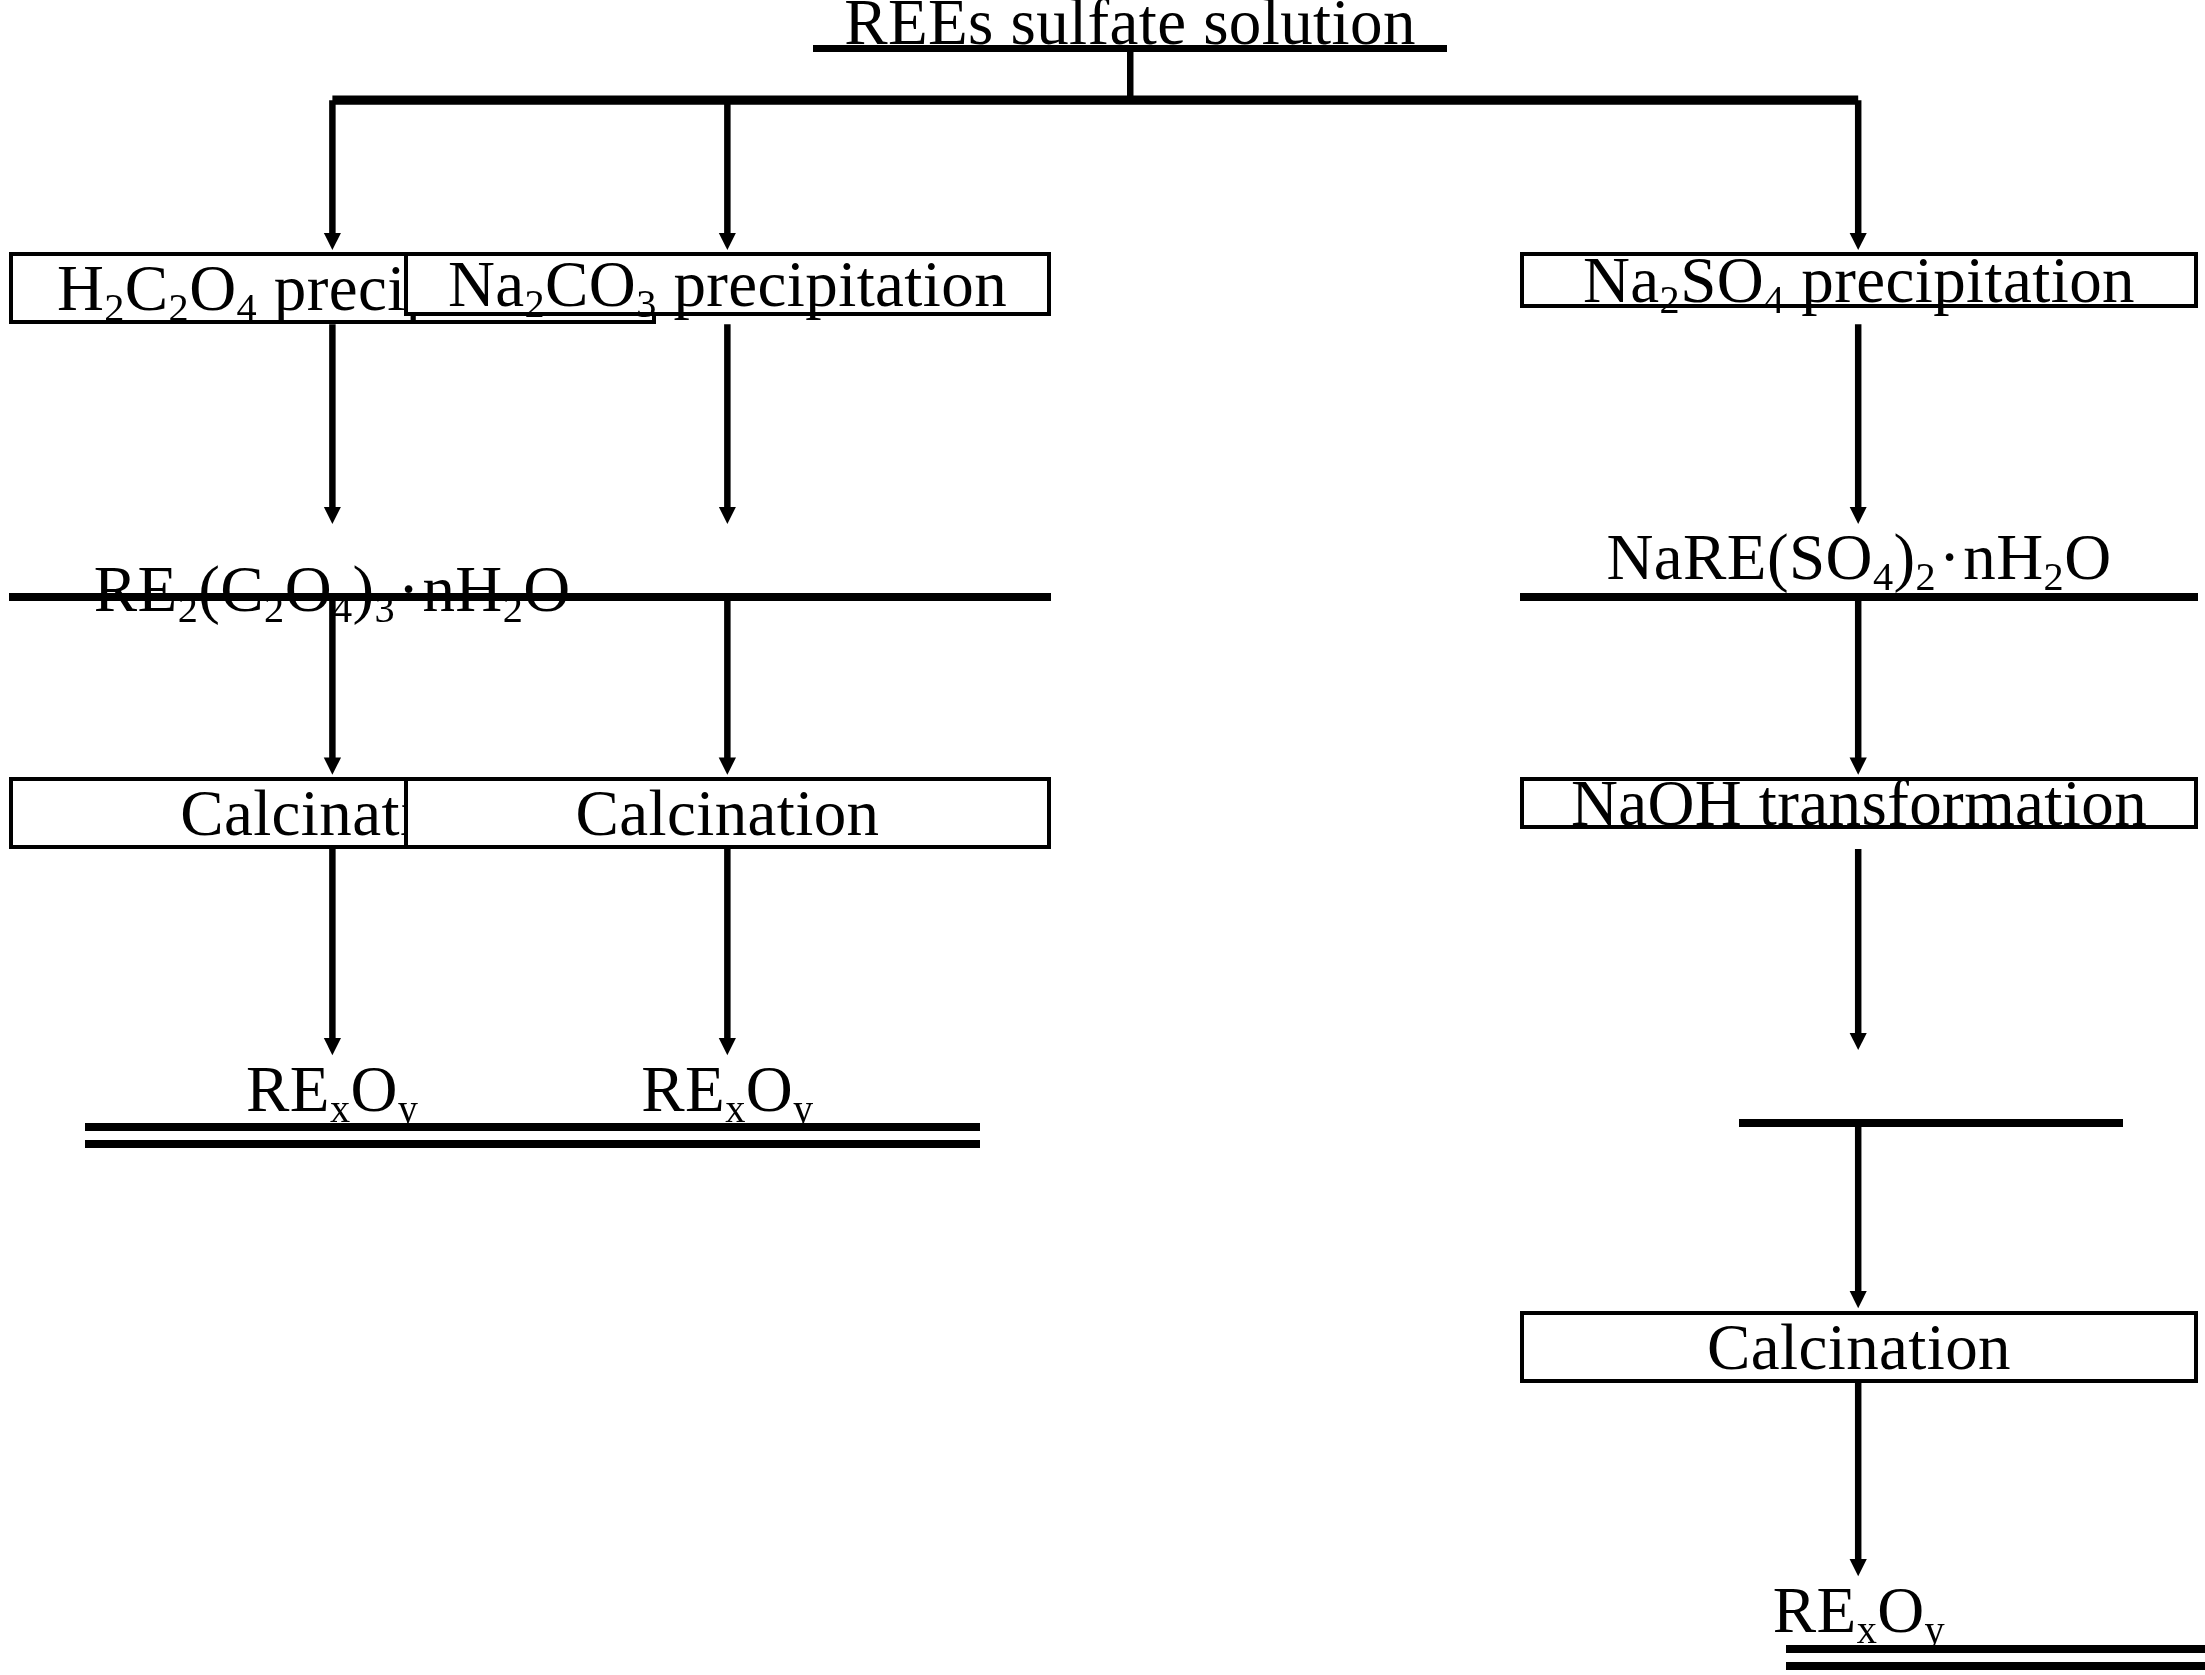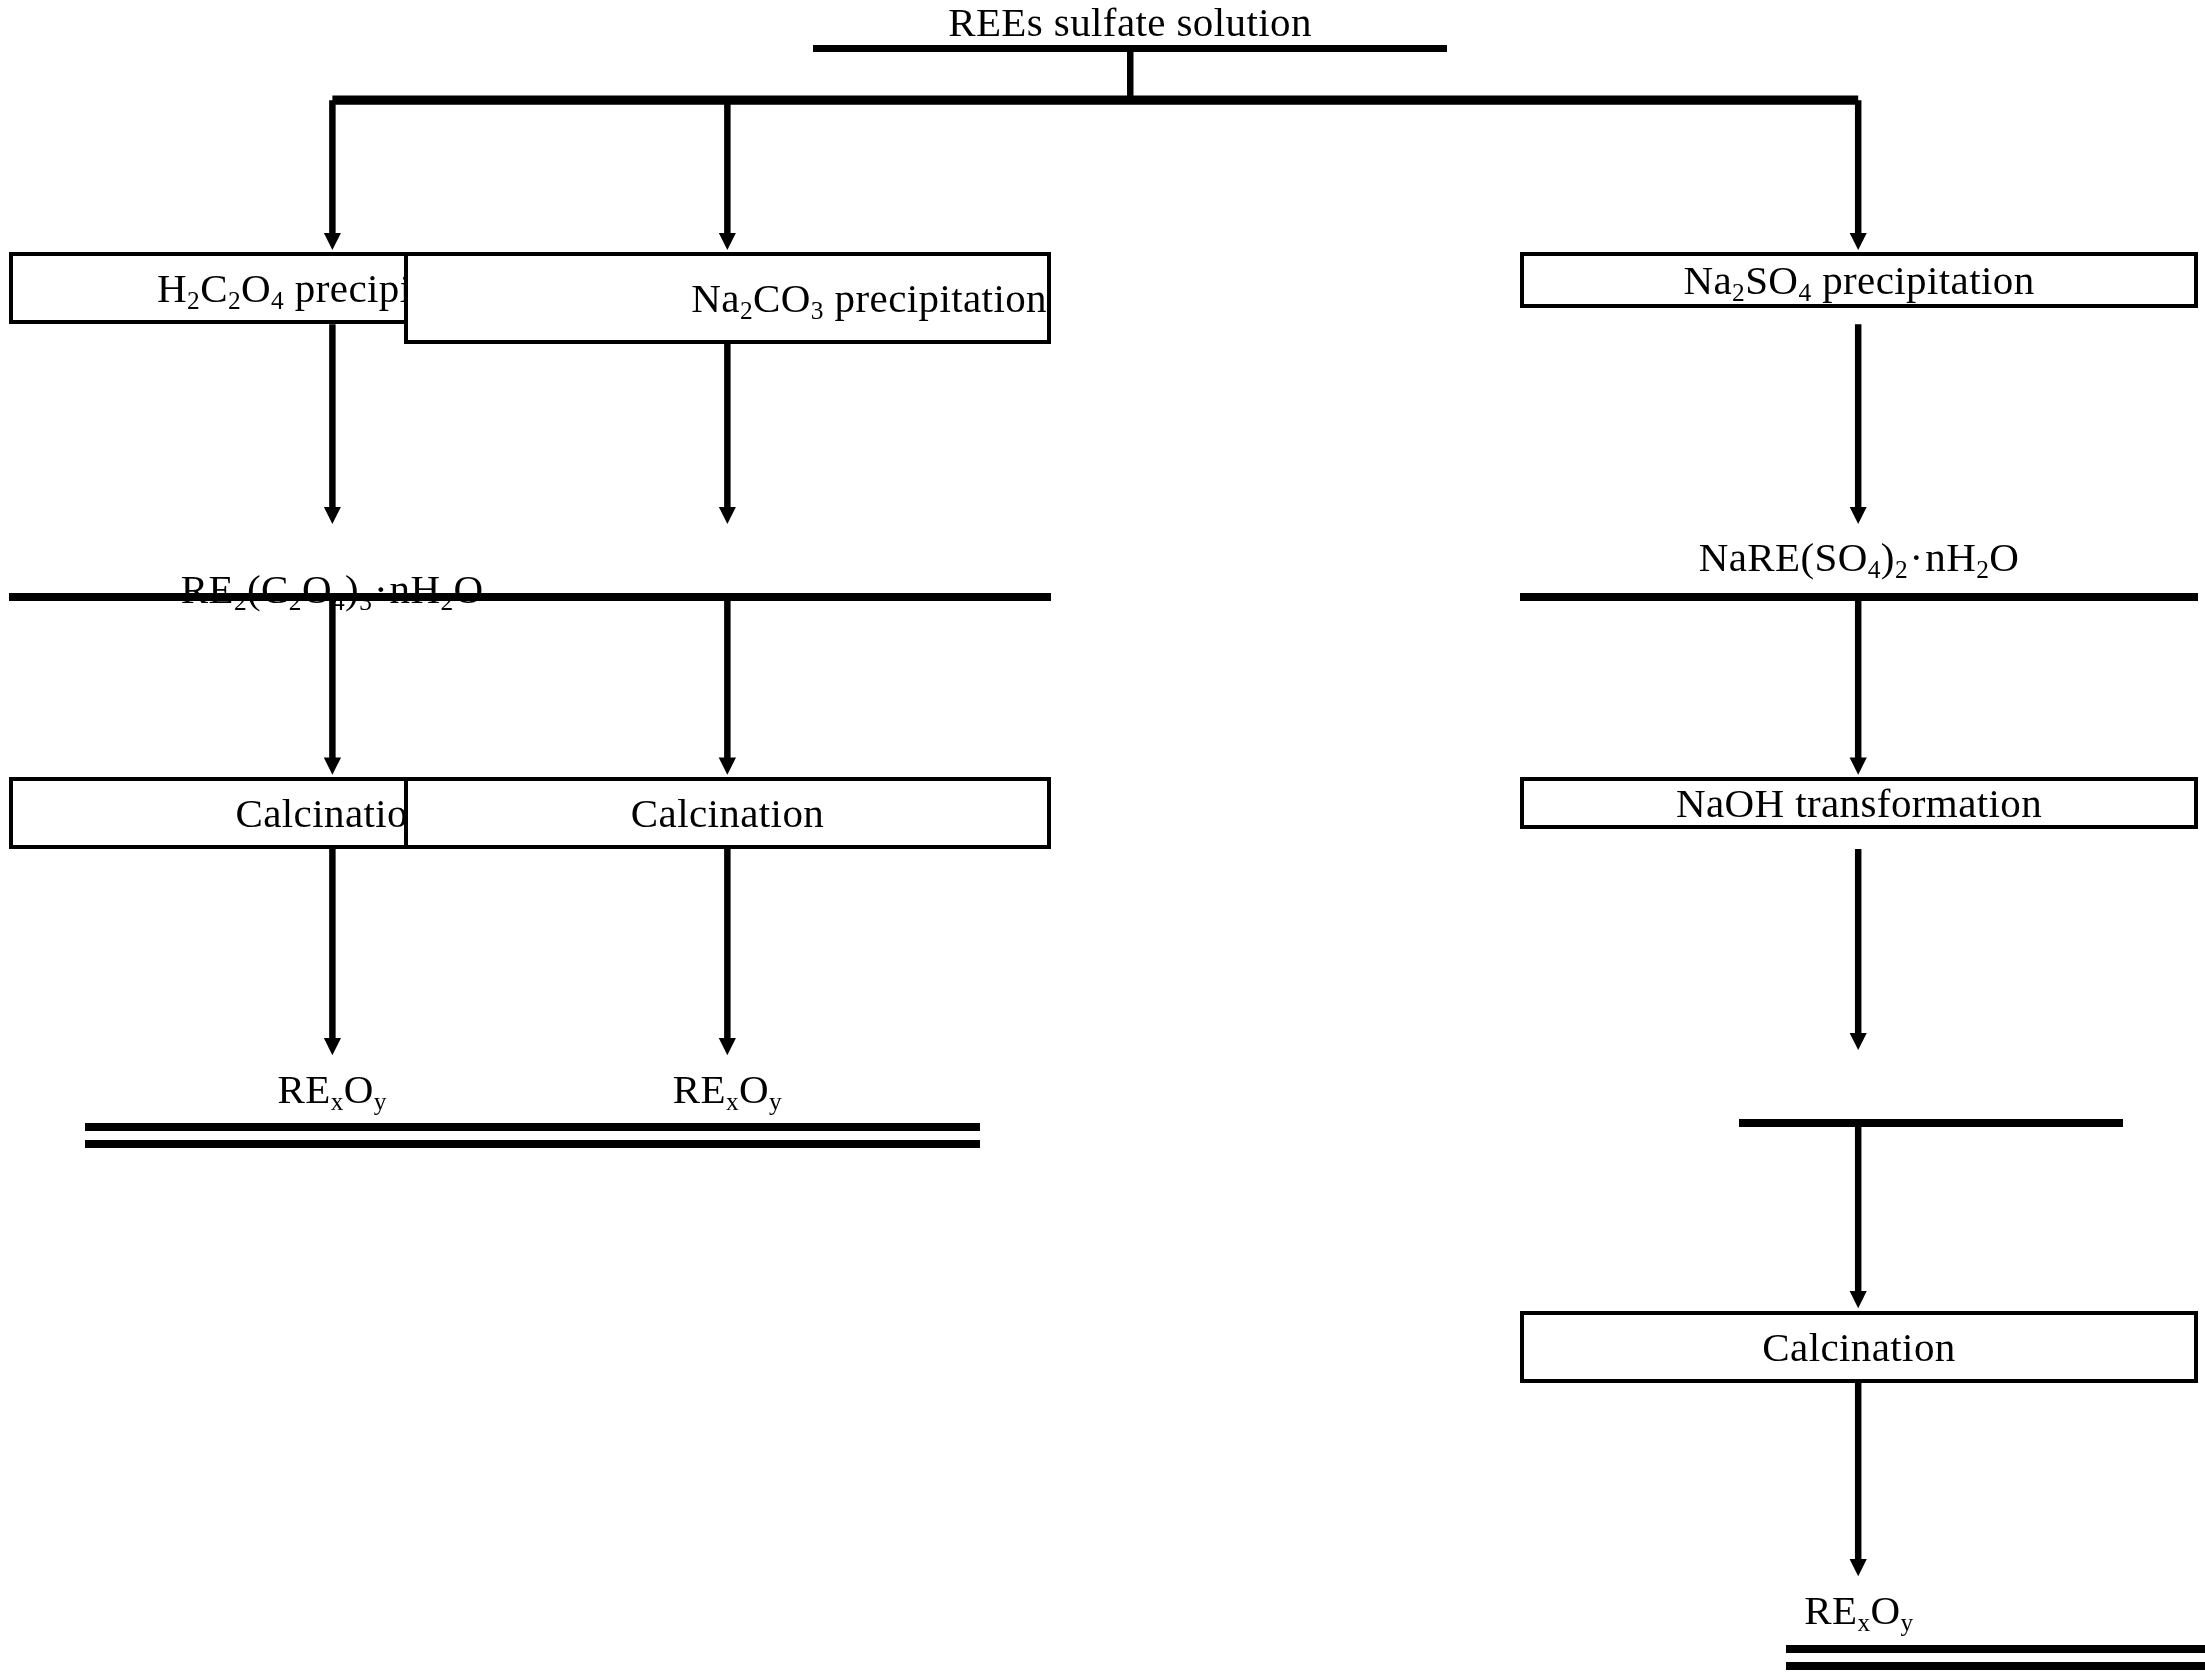--- a/index.html
+++ b/index.html
@@ -36,21 +36,21 @@
     white-space: nowrap;
   }
   .boxnode {
     border: 4.3px solid #000000;
     background: #ffffff;
   }
   .plainnode {
     background: transparent;
   }
   .label {
-    font-size: 41px;
+    font-size: 65px;
     letter-spacing: 0.4px;
   }
   .label sub {
     font-size: 0.62em;
     vertical-align: -0.28em;
     line-height: 0;
   }
   .midot {
     padding: 0 0.04em;
   }
@@ -140,21 +140,21 @@
   <div class="node boxnode label" style="left:8.7px; top:777px; width:647px; height:72px;">
     <span>Calcination</span>
   </div>
 
   <div class="node plainnode label" style="left:8.7px; top:1058px; width:647px; height:62px;">
     <span>RE<sub>x</sub>O<sub>y</sub></span>
   </div>
   <div class="underline-double-a" style="left:85px; top:1123px; width:493px; height:8px;"></div>
   <div class="underline-double-b" style="left:85px; top:1140px; width:493px; height:8px;"></div>
 
-  <div class="node boxnode label" style="left:404px; top:252px; width:647px; height:92px;justify-content:flex-end;">
+  <div class="node boxnode label" style="left:404px; top:252px; width:647px; height:64px;">
     <span>Na<sub>2</sub>CO<sub>3</sub> precipitation</span>
   </div>
 
   <div class="underline-single" style="left:404px; top:593px; width:647px; height:8px;"></div>
 
   <div class="node boxnode label" style="left:404px; top:777px; width:647px; height:72px;">
     <span>Calcination</span>
   </div>
 
   <div class="node plainnode label" style="left:404px; top:1058px; width:647px; height:62px;">

